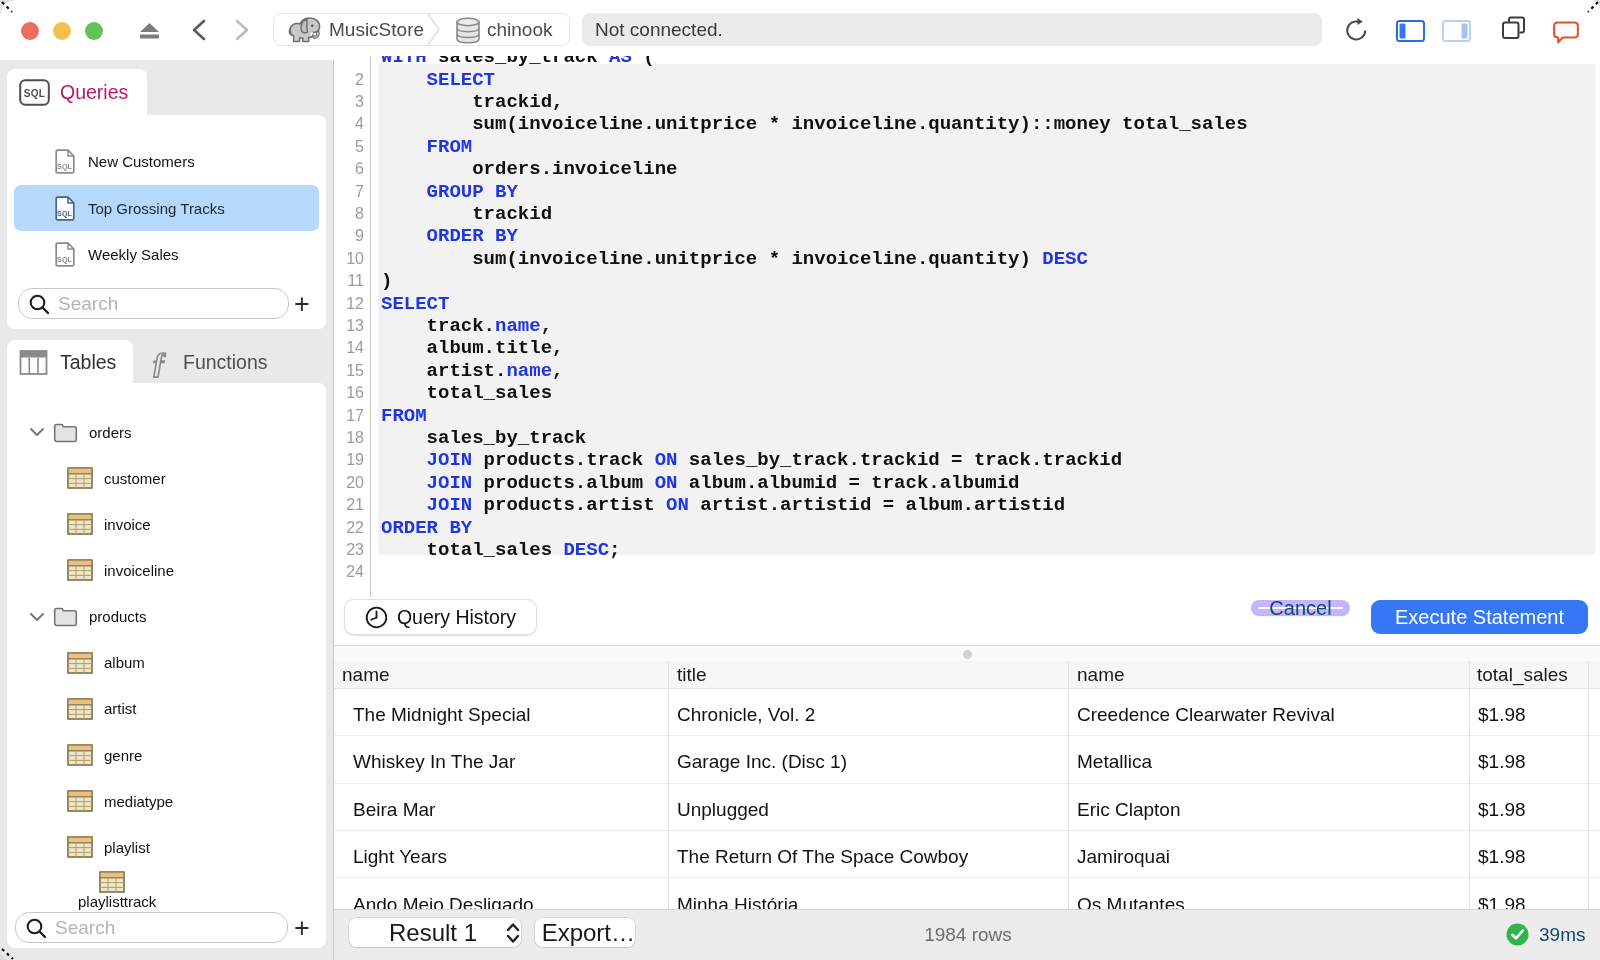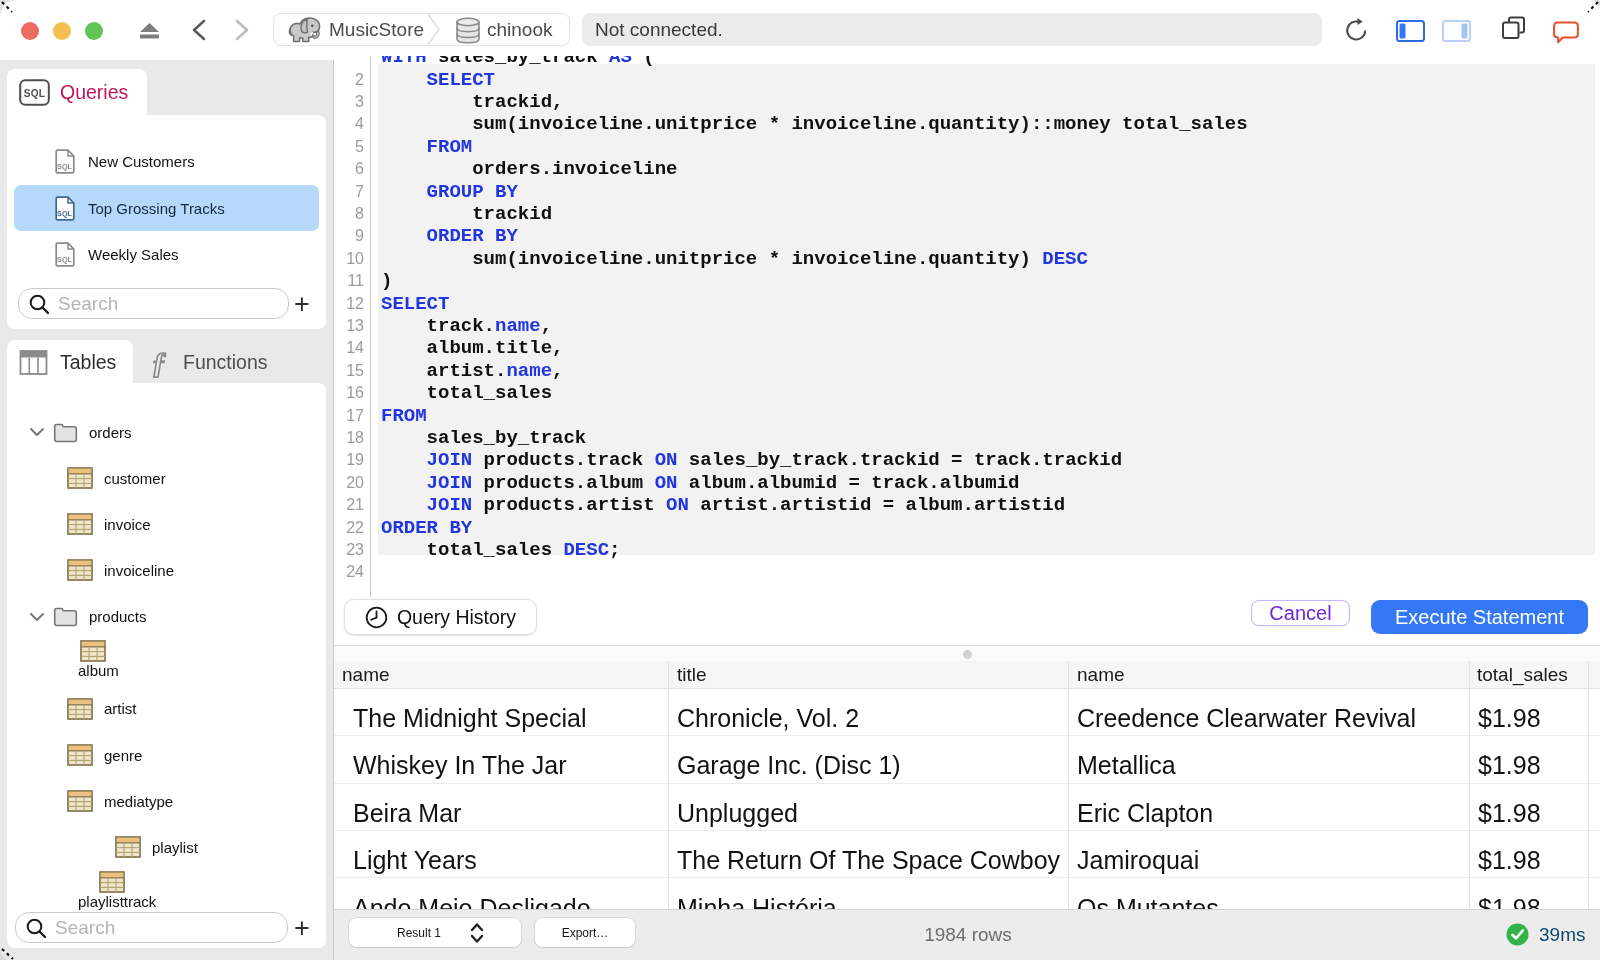--- a/index.html
+++ b/index.html
@@ -31,37 +31,37 @@
   #gutterline{left:36px;top:0;width:1px;height:541px;background:#c8c8c8;}
   #linenums{left:0;top:-9.9px;width:30px;text-align:right;font-size:16px;color:#9b9b9b;
             line-height:22.4px;font-family:"Liberation Sans",sans-serif;}
   #code{left:47px;top:-9.9px;font-family:"Liberation Mono",monospace;font-size:19px;line-height:22.4px;
         white-space:pre;color:#101010;margin:0;font-weight:bold;}
   .k{color:#2135e0;}
   
   .btn{box-sizing:border-box;display:flex;align-items:center;justify-content:center;}
   #qh{left:344px;top:599px;width:193px;height:36px;background:#fff;border:1px solid #e0e0e0;
       border-radius:10px;box-shadow:0 0.5px 1.5px rgba(0,0,0,0.12);font-size:19.5px;color:#111;}
-  #cancel{left:1251px;top:600px;width:99px;height:26px;background:#fff;border:1px solid #c4b5fd;
-      border-radius:8px;box-shadow:0 0.5px 1.5px rgba(0,0,0,0.07);font-size:20px;color:#6d28d9;}
+  #cancel{left:1251px;top:600px;width:99px;height:16px;background:#fff;border:7px solid #c4b5fd;
+      border-radius:8px;box-shadow:0 0.5px 1.5px rgba(0,0,0,0.07);font-size:20px;color:#0c4a6e;}
   #exec{left:1371px;top:600px;width:217px;height:34px;background:#3478f6;border-radius:9px;
       font-size:20px;color:#fff;}
   
   #split{left:334px;top:645px;width:1266px;height:16px;background:#fbfbfb;border-top:1px solid #dcdcdc;box-sizing:border-box;}
   #splitdot{left:963px;top:650px;width:9px;height:9px;border-radius:50%;background:#d2d2d2;}
   
   #thead{left:334px;top:661px;width:1266px;height:28px;background:#f6f6f6;border-bottom:1px solid #e3e3e3;box-sizing:border-box;}
   .th{font-size:19px;color:#1a1a1a;top:664px;}
-  .cell{font-size:25px;color:#121212;}
+  .cell{font-size:19px;color:#121212;}
   .vline{width:1px;background:#e5e5e5;}
   .rowline{left:334px;width:1266px;height:1px;background:#ececec;}
   
   #bbar{left:334px;top:909px;width:1266px;height:51px;background:#ececec;border-top:1px solid #d4d4d4;box-sizing:border-box;}
   .bbtn{background:#fff;border-radius:7px;box-shadow:0 0 0 0.5px rgba(0,0,0,0.15),0 1px 1px rgba(0,0,0,0.08);
-        display:flex;align-items:center;justify-content:center;font-size:12px;color:#181818;box-sizing:border-box;}
+        display:flex;align-items:center;justify-content:flex-end;font-size:24px;color:#181818;box-sizing:border-box;}
 </style>
 </head>
 <body>
 
 <div id="toolbar" class="abs"></div>
 <div class="abs tl" style="left:21px;background:#ed6b5f;"></div>
 <div class="abs tl" style="left:53px;background:#f5bf4f;"></div>
 <div class="abs tl" style="left:85px;background:#62c454;"></div>
 <div class="abs" id="eject" style="left:138px;top:22px;">
     <svg width="23" height="17" viewBox="0 0 23 17">
@@ -257,21 +257,21 @@
       <svg width="16" height="10" viewBox="0 0 16 10">
         <path d="M2 2 L8 8 L14 2" fill="none" stroke="#787878" stroke-width="2" stroke-linecap="round" stroke-linejoin="round"></path>
       </svg>
       <span style="margin-left:8px;">
         <svg width="25" height="21" viewBox="0 0 25 21">
           <path d="M1.7 4.5 Q1.7 2.5 3.7 2.5 L8.2 2.5 Q9.7 2.5 10 4 L10.2 4.8 L21.3 4.8 Q23.3 4.8 23.3 6.8 L23.3 17.5 Q23.3 19.5 21.3 19.5 L3.7 19.5 Q1.7 19.5 1.7 17.5 Z" fill="#e3e3e3" stroke="#757575" stroke-width="1.6"></path>
         </svg>
       </span>
       <span class="stext" style="margin-left:11px;">products</span>
     </div>
-    <div class="abs srow" style="left:67px;top:639.75px;flex-direction:column;">
+    <div class="abs srow" style="left:67px;top:639.75px;">
       <svg width="26" height="22" viewBox="0 0 26 22">
         <rect x="1" y="1" width="24" height="20" fill="#efe6ca" stroke="#85754f" stroke-width="1.7"></rect>
         <rect x="1.8" y="1.8" width="22.4" height="4.4" fill="#edc07d"></rect>
         <line x1="1" y1="6.8" x2="25" y2="6.8" stroke="#85754f" stroke-width="1.3"></line>
         <line x1="1" y1="11.6" x2="25" y2="11.6" stroke="#b1a36e" stroke-width="1.1"></line>
         <line x1="1" y1="16.4" x2="25" y2="16.4" stroke="#b1a36e" stroke-width="1.1"></line>
         <line x1="9" y1="6.8" x2="9" y2="21" stroke="#b1a36e" stroke-width="1.1"></line>
         <line x1="17" y1="6.8" x2="17" y2="21" stroke="#b1a36e" stroke-width="1.1"></line>
       </svg>
       <span class="stext" style="margin-left:11px;">album</span>
@@ -305,21 +305,21 @@
         <rect x="1" y="1" width="24" height="20" fill="#efe6ca" stroke="#85754f" stroke-width="1.7"></rect>
         <rect x="1.8" y="1.8" width="22.4" height="4.4" fill="#edc07d"></rect>
         <line x1="1" y1="6.8" x2="25" y2="6.8" stroke="#85754f" stroke-width="1.3"></line>
         <line x1="1" y1="11.6" x2="25" y2="11.6" stroke="#b1a36e" stroke-width="1.1"></line>
         <line x1="1" y1="16.4" x2="25" y2="16.4" stroke="#b1a36e" stroke-width="1.1"></line>
         <line x1="9" y1="6.8" x2="9" y2="21" stroke="#b1a36e" stroke-width="1.1"></line>
         <line x1="17" y1="6.8" x2="17" y2="21" stroke="#b1a36e" stroke-width="1.1"></line>
       </svg>
       <span class="stext" style="margin-left:11px;">mediatype</span>
     </div>
-    <div class="abs srow" style="left:67px;top:824.3499999999999px;margin-left:48px;">
+    <div class="abs srow" style="left:67px;top:824.3499999999999px;">
       <svg width="26" height="22" viewBox="0 0 26 22">
         <rect x="1" y="1" width="24" height="20" fill="#efe6ca" stroke="#85754f" stroke-width="1.7"></rect>
         <rect x="1.8" y="1.8" width="22.4" height="4.4" fill="#edc07d"></rect>
         <line x1="1" y1="6.8" x2="25" y2="6.8" stroke="#85754f" stroke-width="1.3"></line>
         <line x1="1" y1="11.6" x2="25" y2="11.6" stroke="#b1a36e" stroke-width="1.1"></line>
         <line x1="1" y1="16.4" x2="25" y2="16.4" stroke="#b1a36e" stroke-width="1.1"></line>
         <line x1="9" y1="6.8" x2="9" y2="21" stroke="#b1a36e" stroke-width="1.1"></line>
         <line x1="17" y1="6.8" x2="17" y2="21" stroke="#b1a36e" stroke-width="1.1"></line>
       </svg>
       <span class="stext" style="margin-left:11px;">playlist</span>

